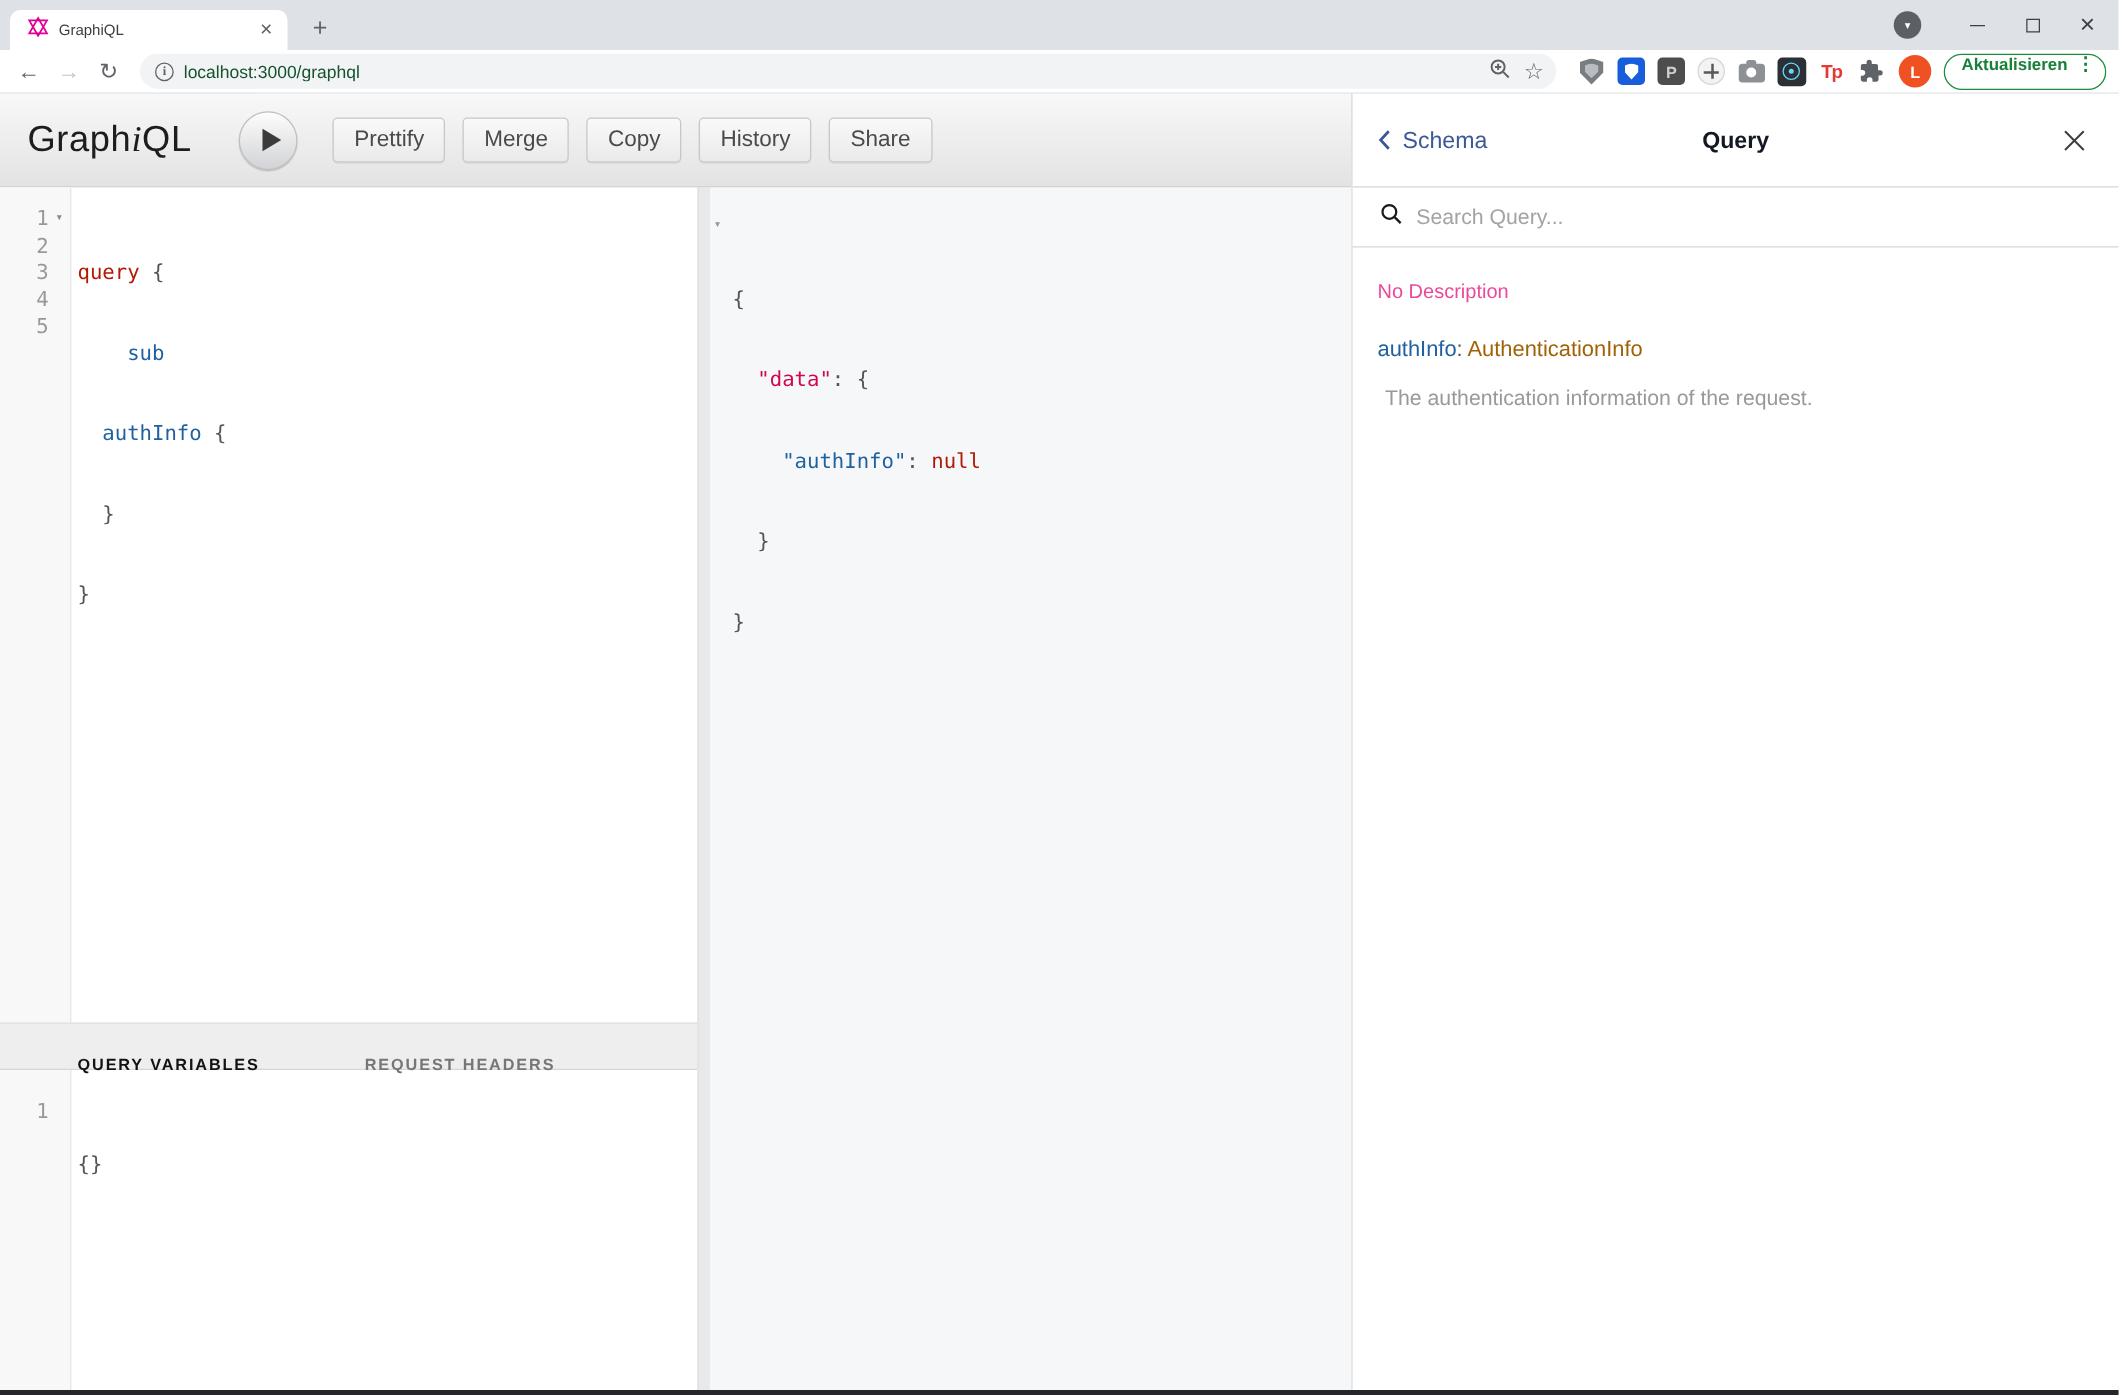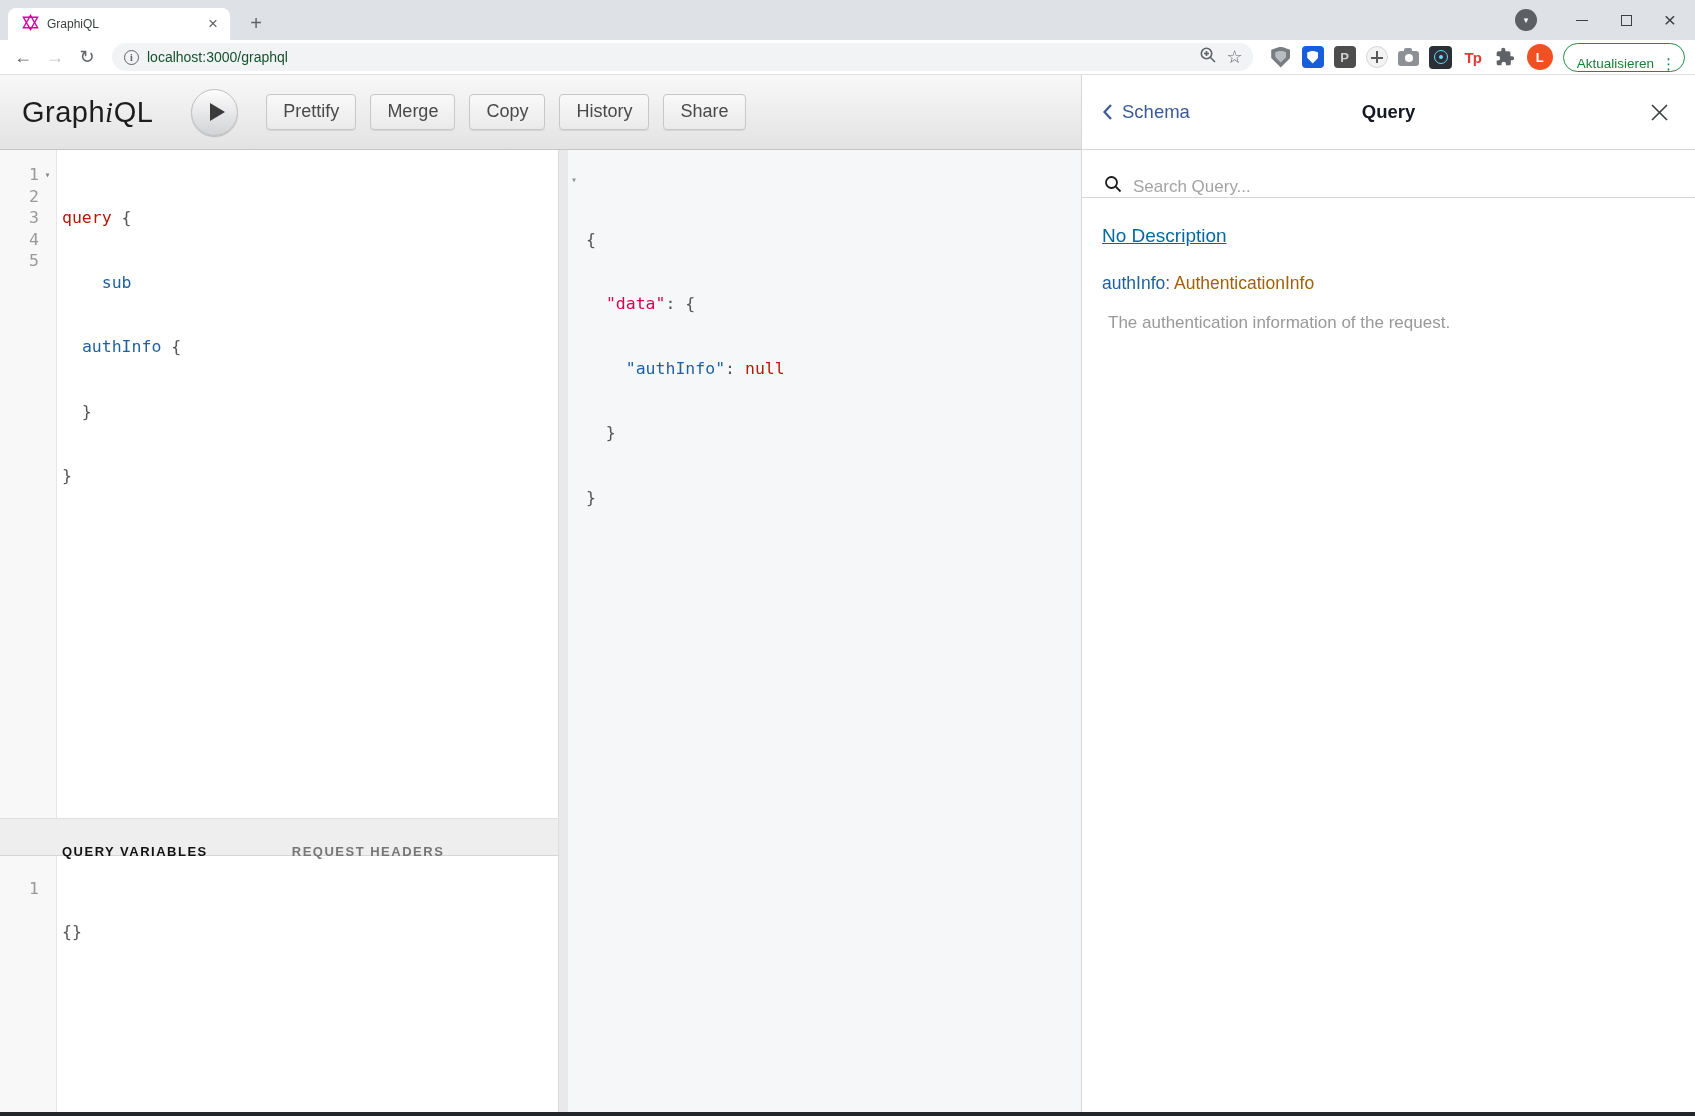--- a/index.html
+++ b/index.html
@@ -57,21 +57,21 @@
   .cam::after { content:''; position:absolute; left:6.5px; top:3.5px; width:8px; height:8px;
     background:#fff; border-radius:50%; }
   .reacti { width:23px; height:23px; background:#2b2f36; border-radius:4px; position:relative; }
   .reacti::before { content:''; position:absolute; inset:4.5px; border:1.5px solid #61dafb; border-radius:50%; }
   .reacti::after { content:''; position:absolute; left:9.5px; top:9.5px; width:4px; height:4px;
     background:#61dafb; border-radius:50%; }
   .tpbadge { color:#e53935; font-weight:bold; font-size:15px; letter-spacing:-1px; }
   .avatar { width:26px; height:26px; border-radius:50%; background:#F05123; color:#fff;
     font-size:13px; font-weight:bold; display:flex; align-items:center; justify-content:center; }
   .update-btn { height:29px; border:1.5px solid #1E8E3E; border-radius:15px; color:#188038;
-    font-size:13.5px; display:flex; align-items:flex-end; gap:7px; padding:0 8px 0 13px; margin-left:4px; }
+    font-size:13.5px; display:flex; align-items:flex-start; gap:7px; padding:0 8px 0 13px; margin-left:4px;font-weight:bold; }
   .kebab { font-size:15px; color:#188038; line-height:1; }
 
   
   .page { display:flex; height:1037px; }
   .left-region { width:1081px; display:flex; flex-direction:column; }
   .topbar { height:75px; background:linear-gradient(#f8f8f8,#e3e3e3); border-bottom:1px solid #c6c6c6;
     display:flex; align-items:center; padding-left:22px; flex:none; }
   .logo { font-size:29px; color:#1d1d1d; letter-spacing:0.5px; }
   .logo i { font-family:"Liberation Serif", serif; }
   .execute-btn { width:47px; height:47px; border-radius:50%; margin-left:38px;
@@ -116,27 +116,27 @@
 
   
   .doc-explorer { width:614px; background:#fff; border-left:1px solid #d6d6d6;
     display:flex; flex-direction:column; }
   .doc-header { height:75px; border-bottom:1px solid #d6d6d6; position:relative;
     display:flex; align-items:center; justify-content:center; flex:none; }
   .doc-back { position:absolute; left:20px; display:flex; align-items:center; gap:9px;
     color:#3B5998; font-size:18.5px; }
   .doc-title { font-size:18.5px; font-weight:bold; color:#141823; }
   .doc-close { position:absolute; right:26px; display:flex; }
-  .search-row { height:48px; border-bottom:1px solid #d6d6d6; display:flex; align-items:flex-end;
+  .search-row { height:48px; border-bottom:1px solid #d6d6d6; display:flex; align-items:center;
     padding-left:22px; gap:11px; flex:none; }
   .search-input { border:none; outline:none; font-size:17px; color:#333; flex:1;
     background:transparent; font-family:"Liberation Sans", sans-serif; }
   .search-input::placeholder { color:#a3a3a3; }
   .doc-content { padding:20px 24px 0 20px; }
-  .no-desc { font-size:19px; color:#0369a1; margin-top:7px;text-decoration:underline; }
+  .no-desc { font-size:16px; color:#ec4899; margin-top:7px; }
   .fields-title { margin-top:47px; font-size:13.5px; font-weight:bold; color:#777;
     letter-spacing:2px; padding-bottom:13px; border-bottom:1px solid #e3e3e3; }
   .field-row { margin-top:26px; font-size:17.5px; }
   .field-name { color:#1F61A0; }
   .field-sep { color:#555; }
   .type-name { color:#a16207; }
   .field-desc { margin:19px 0 0 6px; font-size:17px; color:#999; }
 
   .bottom-edge { height:4px; background:#23262b; }
 </style>

